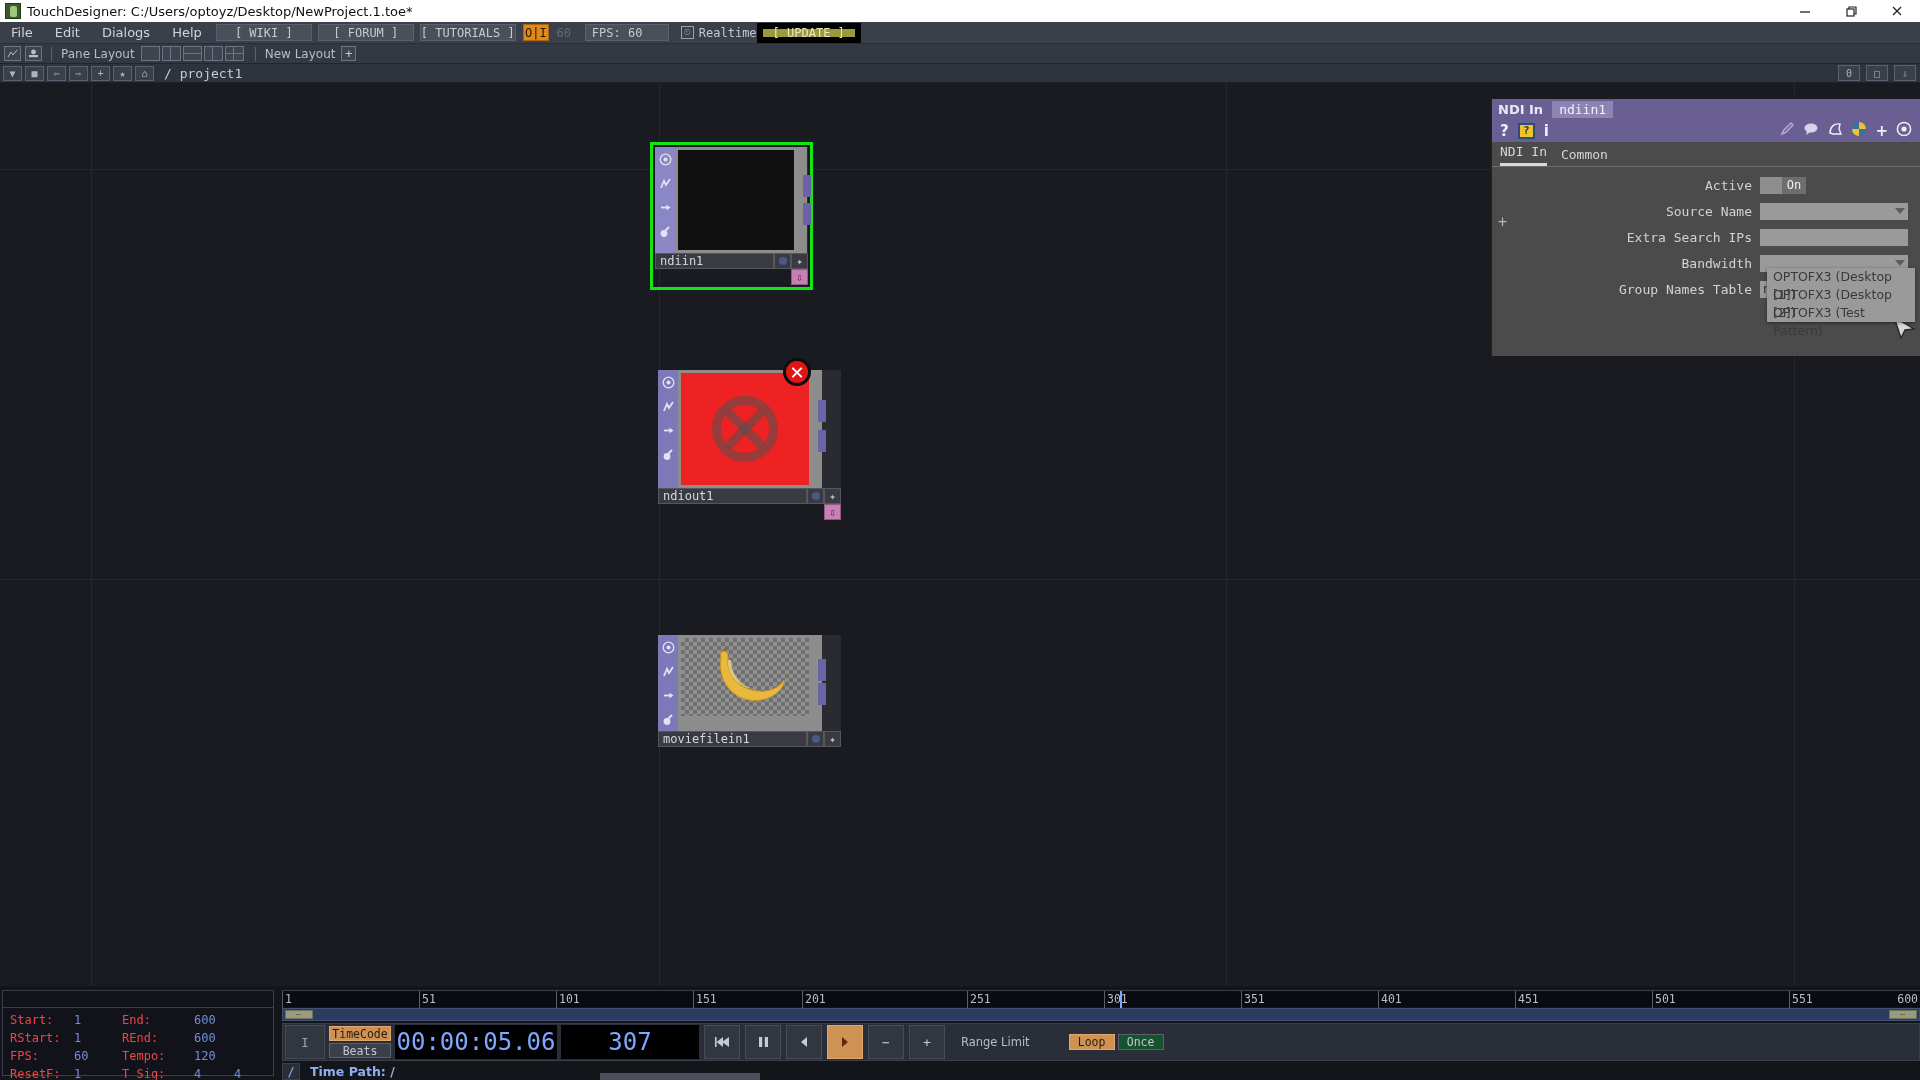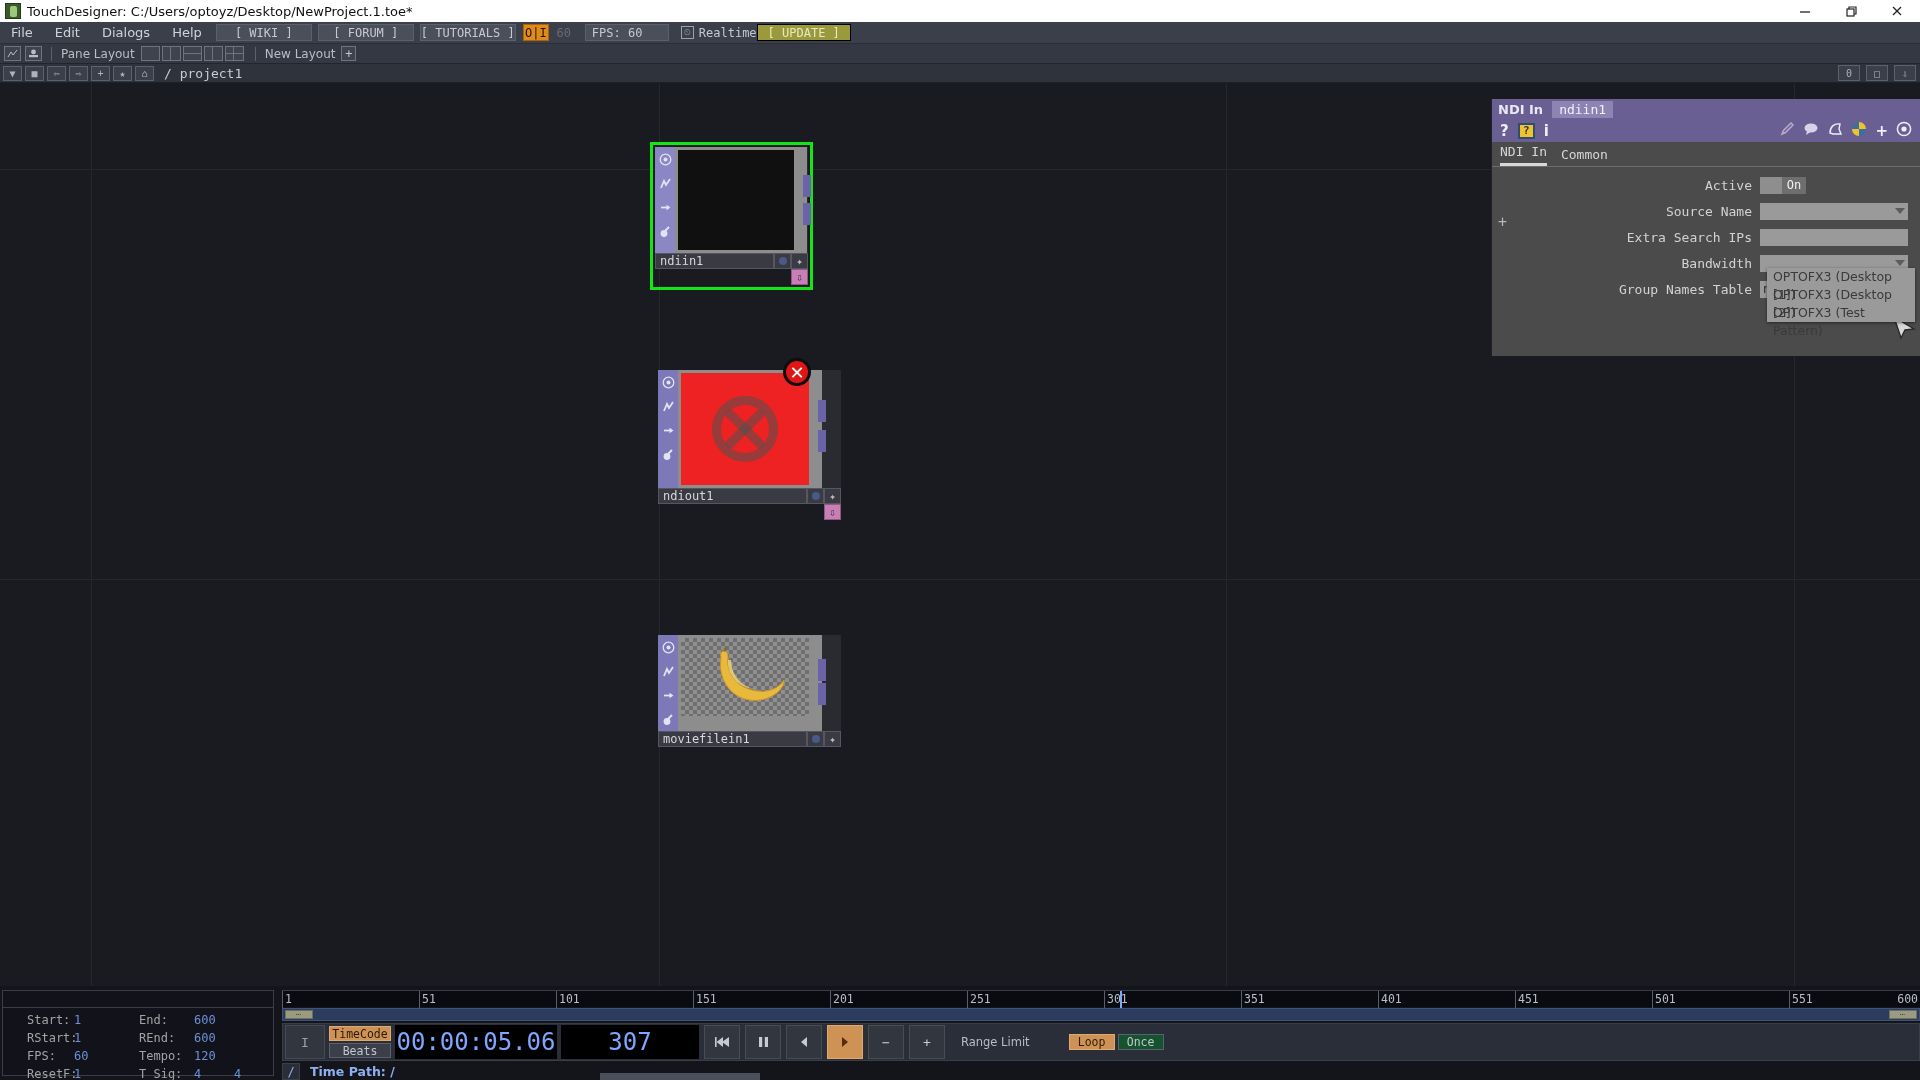--- a/index.html
+++ b/index.html
@@ -30,21 +30,21 @@
            justify-content:center; margin-left:4px;}
   .num-dim{ width:30px; text-align:center; color:#666b76; font-size:12px;}
   .fps-box{ height:17px; width:84px; background:#4a4f5a; border:1px solid #5a6070;
             display:flex; align-items:center; padding-left:6px; font-size:12px; color:#c6c9d0;
             margin-left:6px;}
   .rt-wrap{ display:flex; align-items:center; gap:5px; margin-left:12px; color:#c6c9d0; font-size:12px;}
   .rt-icon{ width:13px;height:13px;border:1px solid #9aa0ac; display:flex;align-items:center;
             justify-content:center; font-size:9px; color:#9aa0ac;}
   .status{ flex:1; height:17px; margin:0 6px; background:#4a4f5a; border:1px solid #5a6070;
            display:flex; align-items:center; padding-left:6px; color:#a9adb6; font-size:12px;}
-  .update-btn{ height:17px; padding:4px 10px; background:#9a9a3d; border:1px solid #000000;
+  .update-btn{ height:17px; padding:4px 10px; background:#9a9a3d; border:6px solid #000000;
                color:#e8e8c0; font-size:12px; display:flex;align-items:center; margin-right:6px;}
 
   
   .panebar{ height:20px; background:#343842; display:flex; align-items:center;
             border-bottom:1px solid #22252c; }
   .pb-ico{ width:17px;height:15px; border:1px solid #6d7380; margin-left:4px; background:#3e434e;
            display:flex;align-items:center;justify-content:center;}
   .pb-sep{ width:1px;height:14px;background:#5c6170;margin:0 9px;}
   .pb-label{ font-family:"DejaVu Sans",sans-serif;font-size:12px;color:#b9bdc6;margin-right:6px;}
   .layout-glyph{ width:19px;height:15px;border:1px solid #6d7380;background:#3e434e;margin-right:2px;
@@ -143,21 +143,21 @@
             font-family:"DejaVu Sans",sans-serif;}
   .pen-cursor{ position:absolute; right:2px; top:148px; color:#cfcfcf; }
 
   
   .timeline{ position:absolute; left:0; top:986px; width:1920px; height:94px; background:#14151b;}
   .tl-info{ position:absolute; left:2px; top:4px; width:272px; height:86px;
             background:#12131a; border:1px solid #3a3e49;}
   .tl-info .hdr{ height:17px; border-bottom:1px solid #3a3e49;}
   .tl-grid{ display:grid; grid-template-columns:64px 48px 72px 40px 40px; padding:5px 0 0 7px;
             row-gap:4px; font-size:12px; }
-  .tl-grid .k{ color:#a3a3a3;margin-left:17px; }
+  .tl-grid .k{ color:#ef4444; }
   .tl-grid .v{ color:#6f8fd8; }
   .ruler{ position:absolute; left:282px; top:4px; right:0; height:17px; background:#0a0b10;
           border-top:1px solid #3a3e49; }
   .tick{ position:absolute; top:0; height:17px; border-left:1px solid #5a5f6d;
          color:#b9bdc8; font-size:11.5px; padding-left:2px; line-height:17px;}
   .ruler-end{ position:absolute; right:2px; top:0; line-height:17px; font-size:11.5px; color:#b9bdc8;}
   .playhead{ position:absolute; top:0; width:2px; height:17px; background:#7fa8ff; }
   .scrollrow{ position:absolute; left:282px; top:22px; right:0; height:13px; background:#2c3c5e;
               border:1px solid #415277;}
   .scroll-h{ position:absolute; width:28px;height:9px;top:1px; background:#9b9b82;
@@ -567,21 +567,21 @@
       <span class="v">4</span>
       <span class="v">4</span>
     </div>
   </div>
 
   <div class="ruler">
     <div class="tick" style="left:0px">1</div>
     <div class="tick" style="left:137px">51</div>
     <div class="tick" style="left:274px">101</div>
     <div class="tick" style="left:411px">151</div>
-    <div class="tick" style="left:548px">201</div>
+    <div class="tick" style="left:520px">201</div>
     <div class="tick" style="left:685px">251</div>
     <div class="tick" style="left:822px">301</div>
     <div class="tick" style="left:959px">351</div>
     <div class="tick" style="left:1096px">401</div>
     <div class="tick" style="left:1233px">451</div>
     <div class="tick" style="left:1370px">501</div>
     <div class="tick" style="left:1507px">551</div>
     <div class="ruler-end">600</div>
     <div class="playhead" style="left:838px"></div>
   </div>

